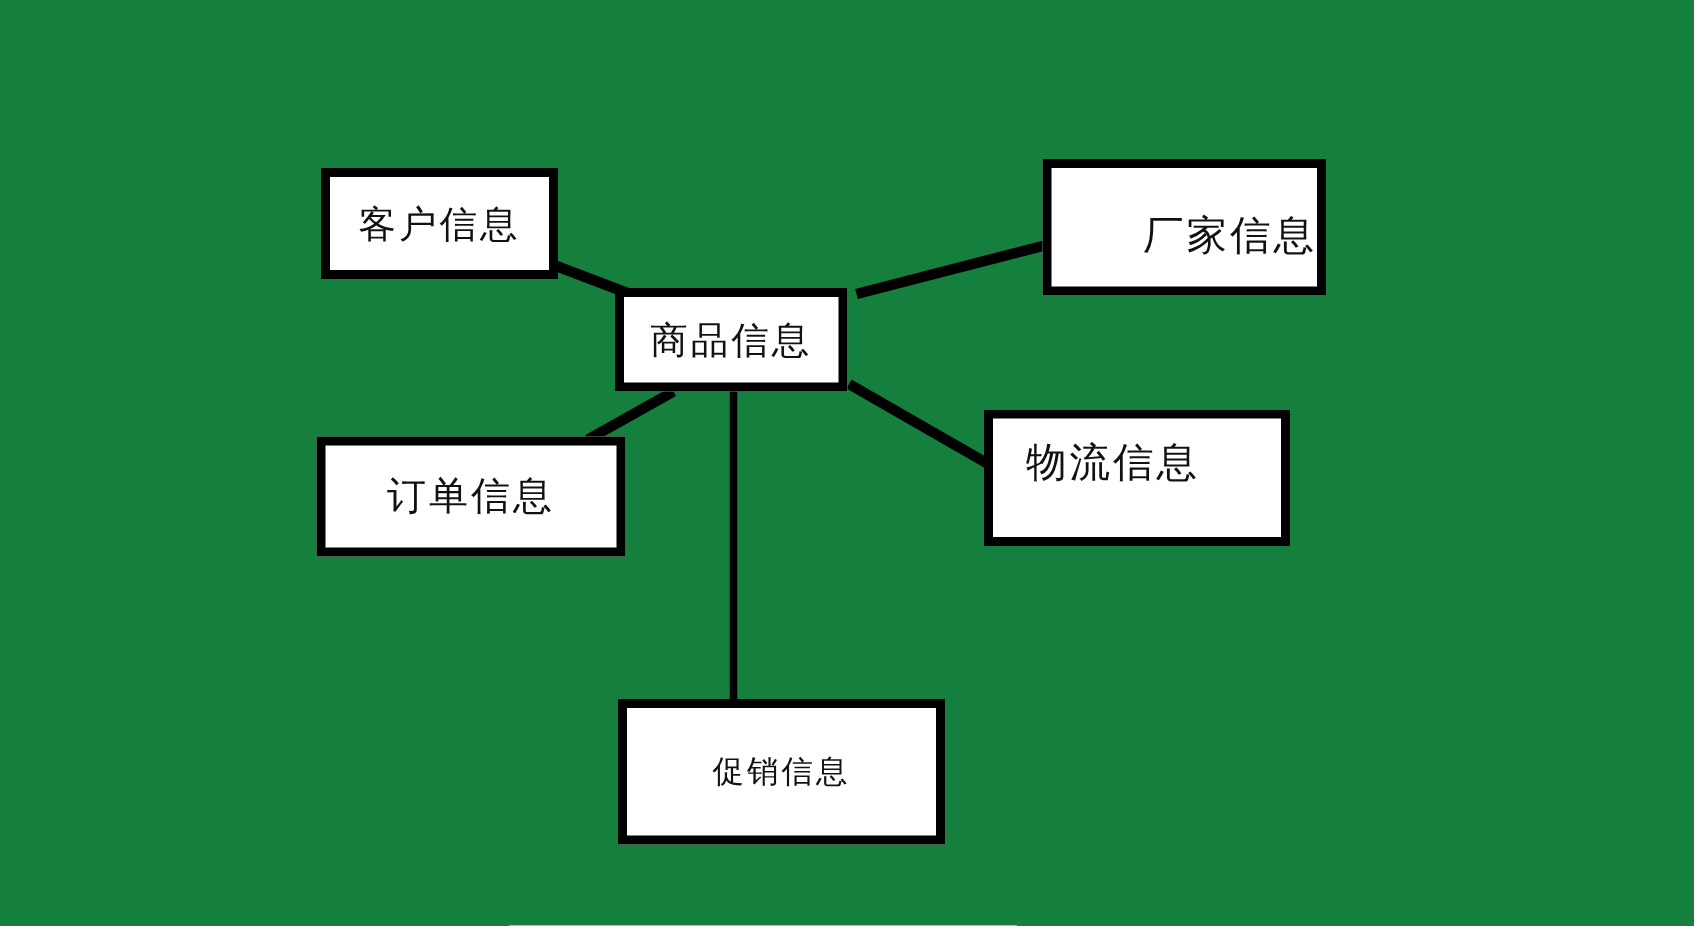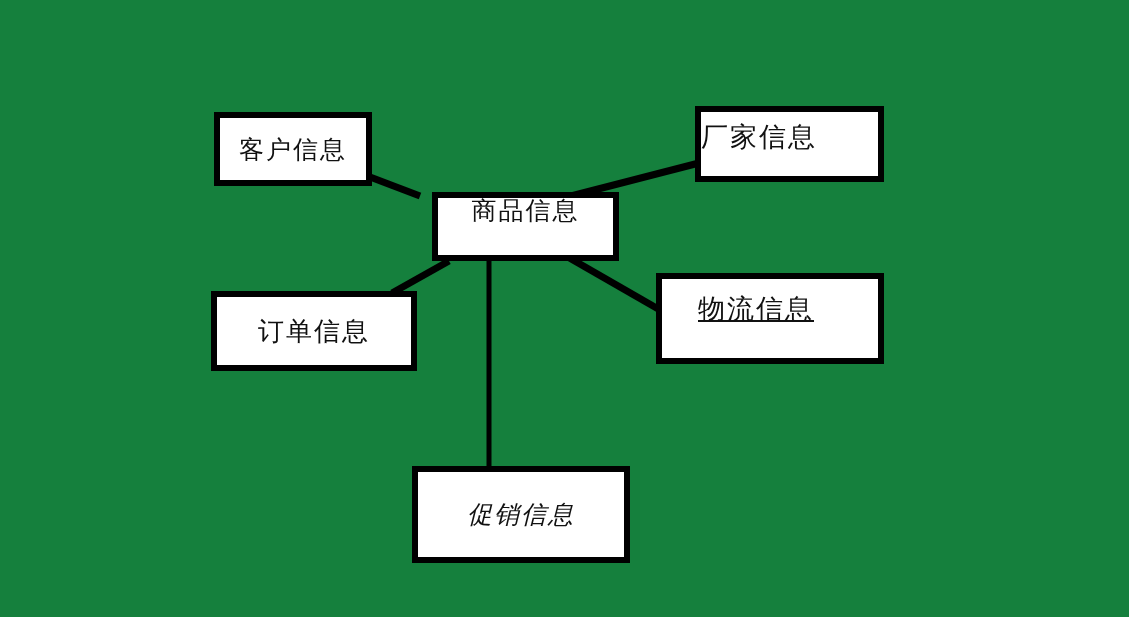--- a/index.html
+++ b/index.html
@@ -39,81 +39,80 @@
     white-space: nowrap;
     z-index: 2;
   }
   .node-label {
     display: block;
     line-height: 1;
   }
 
   
   #node-center {
-    left: 432px;
+    left: 410px;
     top: 192px;
-    width: 187px;
+    width: 155px;
     height: 69px;
+    align-items: center;
     justify-content: center;
     font-size: 25px;
   }
   
   #node-customer {
     left: 214px;
     top: 112px;
     width: 158px;
     height: 74px;
     align-items: center;
     justify-content: center;
     font-size: 25px;
   }
   
   #node-manufacturer {
     left: 695px;
     top: 106px;
     width: 189px;
-    height: 76px;
+    height: 91px;
     align-items: flex-start;
-    justify-content: flex-start;
-    padding-top: 11px;
+    justify-content: flex-end;
+    padding-top: 32px;
     font-size: 27px;
   }
   
   #node-order {
     left: 211px;
     top: 291px;
     width: 206px;
     height: 80px;
     align-items: center;
     justify-content: center;
     font-size: 26px;
   }
   
   #node-logistics {
     left: 656px;
     top: 273px;
-    width: 228px;
+    width: 204px;
     height: 91px;
     align-items: flex-start;
     justify-content: flex-start;
     padding-top: 16px;
-    padding-left: 36px;
+    padding-left: 22px;
     font-size: 27px;
-    text-decoration: underline;
   }
   
   #node-promotion {
     left: 412px;
     top: 466px;
     width: 218px;
     height: 97px;
     align-items: center;
     justify-content: center;
-    font-size: 25px;
-    font-style: italic;
+    font-size: 21px;
   }
 </style>
 </head>
 <body>
 
 <div id="canvas">
 
   <svg id="edge-layer" viewBox="0 0 1129 617" width="1129" height="617" xmlns="http://www.w3.org/2000/svg">
 
     <line x1="420" y1="196" x2="370" y2="177" stroke="#000000" stroke-width="7" stroke-linecap="butt"></line>

